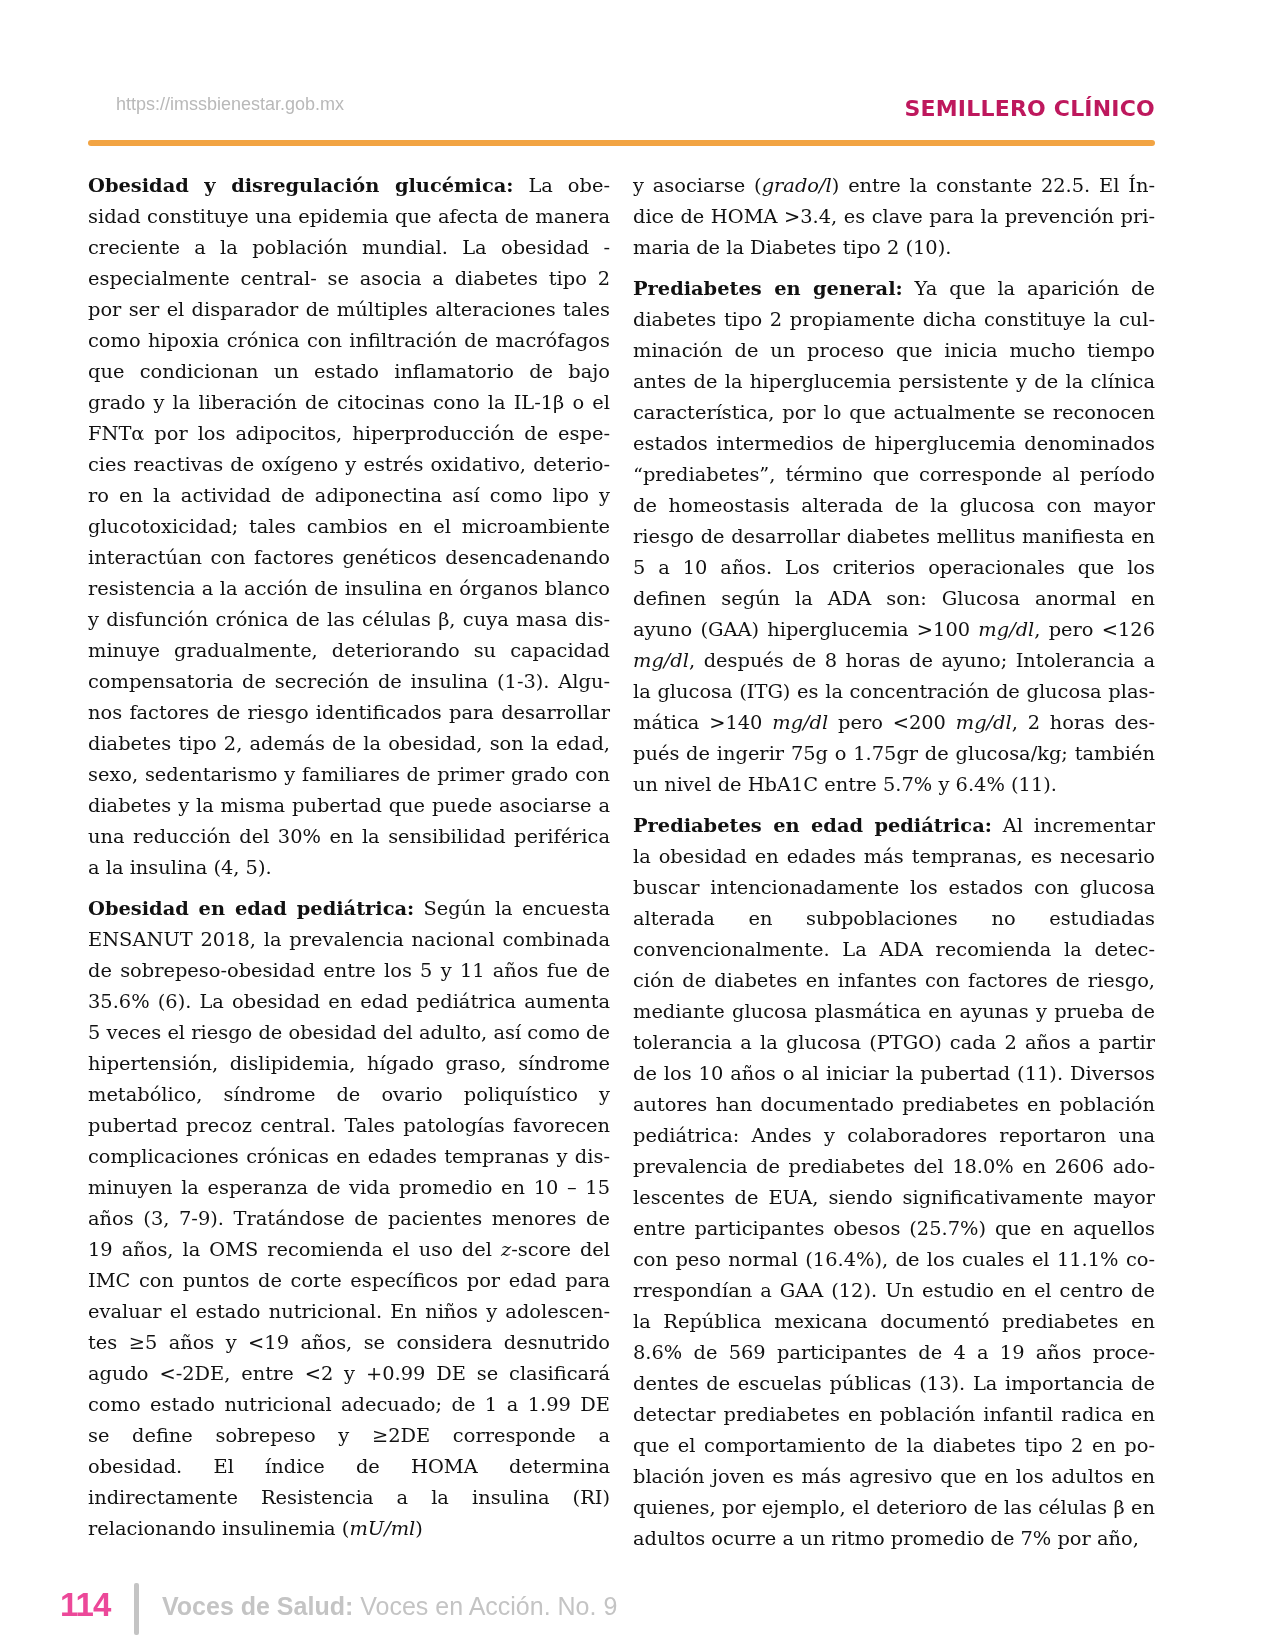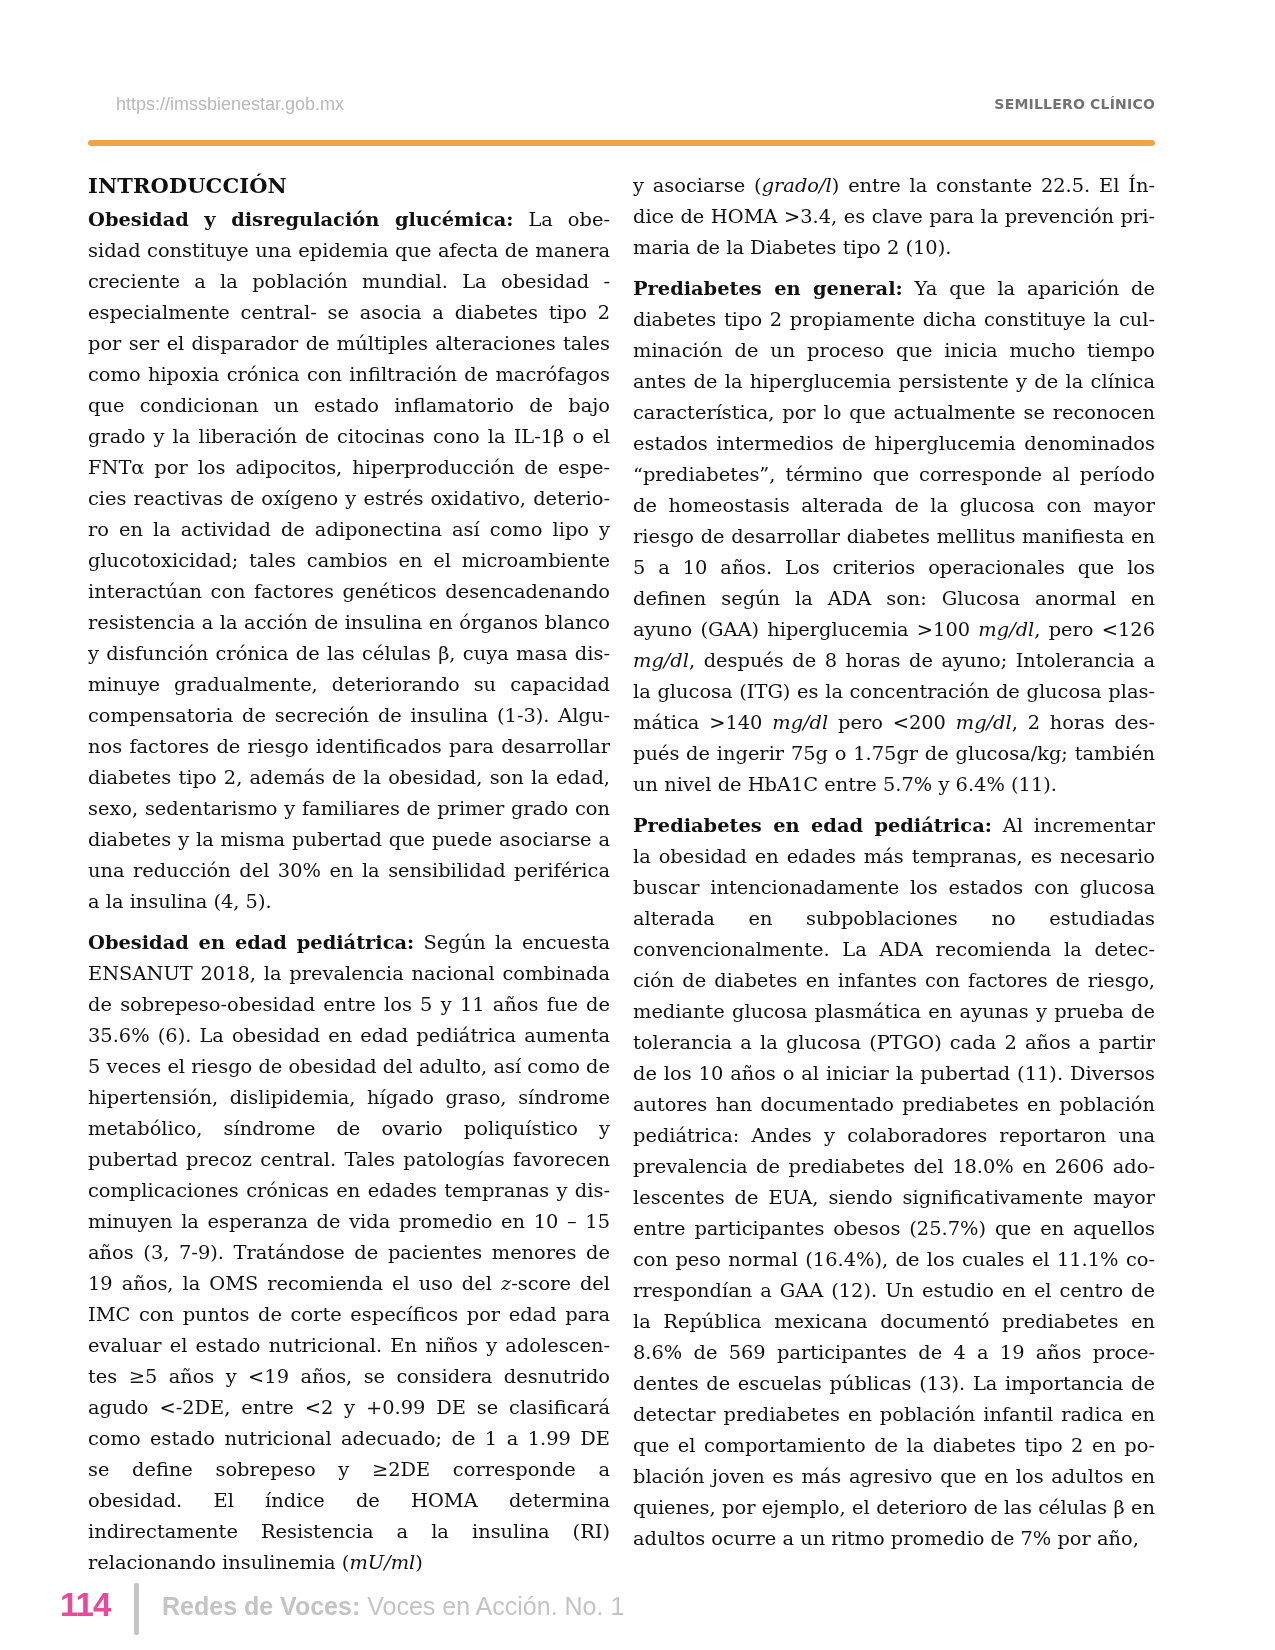--- a/index.html
+++ b/index.html
@@ -3,22 +3,22 @@
 <meta charset="utf-8">
 <style>
   html, body { margin: 0; padding: 0; background: #ffffff; }
   body { width: 1275px; height: 1650px; position: relative; overflow: hidden; }
   .hdr-url {
     position: absolute; left: 88px; top: 94px;
     font-family: "Liberation Sans", sans-serif; font-size: 18px; color: #b9b9b9; margin-left: 28px;
   }
   .hdr-section {
     position: absolute; right: 120px; top: 96px;
-    font-family: "DejaVu Sans", sans-serif; font-weight: bold; font-size: 14px;
-    color: #737373; letter-spacing: 0.2px;
+    font-family: "DejaVu Sans", sans-serif; font-weight: bold; font-size: 22px;
+    color: #be185d; letter-spacing: 0.2px;
   }
   .hdr-rule {
     position: absolute; left: 88px; top: 140px; width: 1067px; height: 6px;
     background: #f2a443; border-radius: 3px;
   }
   .col {
     position: absolute; top: 170px; width: 522px;
     font-family: "DejaVu Serif", serif; font-size: 19.4px; line-height: 31px;
     color: #111111; text-align: justify; hyphens: manual;
   }
@@ -49,28 +49,27 @@
 </head>
 <body>
 
 <div>
   <div class="hdr-url">https://imssbienestar.gob.mx</div>
   <div class="hdr-section">SEMILLERO CLÍNICO</div>
   <div class="hdr-rule"></div>
 </div>
 
 <div class="col col-left">
-  <h2>INTRODUCCIÓN</h2>
   <p><b>Obesidad y disregulación glucémica:</b><span> La obe­sidad constituye una epidemia que afecta de ma­nera creciente a la población mundial. La obesidad -especialmente central- se asocia a diabetes tipo 2 por ser el disparador de múltiples alteraciones tales como hipoxia crónica con infiltración de macrófa­gos que condicionan un estado inflamatorio de bajo grado y la liberación de citocinas cono la IL-1β o el FNTα por los adipocitos, hiperproducción de espe­cies reactivas de oxígeno y estrés oxidativo, deterio­ro en la actividad de adiponectina así como lipo y glucotoxicidad; tales cambios en el microambiente interactúan con factores genéticos desencadenando resistencia a la acción de insulina en órganos blanco y disfunción crónica de las células β, cuya masa dis­minuye gradualmente, deteriorando su capacidad compensatoria de secreción de insulina (1-3). Algu­nos factores de riesgo identificados para desarrollar diabetes tipo 2, además de la obesidad, son la edad, sexo, sedentarismo y familiares de primer grado con diabetes y la misma pubertad que puede asociarse a una reducción del 30% en la sensibilidad periférica a la insulina (4, 5).</span></p>
   <p><b>Obesidad en edad pediátrica:</b><span> Según la encuesta ENSANUT 2018, la prevalencia nacional combinada de sobrepeso-obesidad entre los 5 y 11 años fue de 35.6% (6). La obesidad en edad pediátrica aumenta 5 veces el riesgo de obesidad del adulto, así como de hipertensión, dislipidemia, hígado graso, síndro­me metabólico, síndrome de ovario poliquístico y pubertad precoz central. Tales patologías favorecen complicaciones crónicas en edades tempranas y dis­minuyen la esperanza de vida promedio en 10 – 15 años (3, 7-9). Tratándose de pacientes menores de 19 años, la OMS recomienda el uso del </span><i>z</i><span>-score del IMC con puntos de corte específicos por edad para evaluar el estado nutricional. En niños y adolescen­tes ≥5 años y &lt;19 años, se considera desnutrido agu­do &lt;-2DE, entre &lt;2 y +0.99 DE se clasificará como estado nutricional adecuado; de 1 a 1.99 DE se define sobrepeso y ≥2DE corresponde a obesidad. El índice de HOMA determina indirectamente Resistencia a la insulina (RI) relacionando insulinemia (</span><i>mU/ml</i><span>)</span></p>
 </div>
 
 <div class="col col-right">
   <p><span>y asociarse (</span><i>grado/l</i><span>) entre la constante 22.5. El Ín­dice de HOMA &gt;3.4, es clave para la prevención pri­maria de la Diabetes tipo 2 (10).</span></p>
   <p><b>Prediabetes en general:</b><span> Ya que la aparición de diabetes tipo 2 propiamente dicha constituye la cul­minación de un proceso que inicia mucho tiempo antes de la hiperglucemia persistente y de la clíni­ca característica, por lo que actualmente se recono­cen estados intermedios de hiperglucemia denomi­nados “prediabetes”, término que corresponde al período de homeostasis alterada de la glucosa con mayor riesgo de desarrollar diabetes mellitus mani­fiesta en 5 a 10 años. Los criterios operacionales que los definen según la ADA son: Glucosa anormal en ayuno (GAA) hiperglucemia &gt;100 </span><i>mg/dl</i><span>, pero &lt;126 </span><i>mg/dl</i><span>, después de 8 horas de ayuno; Intolerancia a la glucosa (ITG) es la concentración de glucosa plas­mática &gt;140 </span><i>mg/dl</i><span> pero &lt;200 </span><i>mg/dl</i><span>, 2 horas des­pués de ingerir 75g o 1.75gr de glucosa/kg; también un nivel de HbA1C entre 5.7% y 6.4% (11).</span></p>
   <p><b>Prediabetes en edad pediátrica:</b><span> Al incremen­tar la obesidad en edades más tempranas, es ne­cesario buscar intencionadamente los estados con glucosa alterada en subpoblaciones no estudiadas convencionalmente. La ADA recomienda la detec­ción de diabetes en infantes con factores de riesgo, mediante glucosa plasmática en ayunas y prueba de tolerancia a la glucosa (PTGO) cada 2 años a partir de los 10 años o al iniciar la pubertad (11). Diversos autores han documentado prediabetes en población pediátrica: Andes y colaboradores reportaron una prevalencia de prediabetes del 18.0% en 2606 ado­lescentes de EUA, siendo significativamente mayor entre participantes obesos (25.7%) que en aquellos con peso normal (16.4%), de los cuales el 11.1% co­rrespondían a GAA (12). Un estudio en el centro de la República mexicana documentó prediabetes en 8.6% de 569 participantes de 4 a 19 años proce­dentes de escuelas públicas (13). La importancia de detectar prediabetes en población infantil radica en que el comportamiento de la diabetes tipo 2 en po­blación joven es más agresivo que en los adultos en quienes, por ejemplo, el deterioro de las células β en adultos ocurre a un ritmo promedio de 7% por año,</span></p>
 </div>
 
 <div>
   <div class="footer-page">114</div>
   <div class="footer-bar"></div>
-  <div class="footer-pub"><b>Redes de Voces:</b><span> Voces en Acción. No. 1</span></div>
+  <div class="footer-pub"><b>Voces de Salud:</b><span> Voces en Acción. No. 9</span></div>
 </div>
 
 </body></html>

